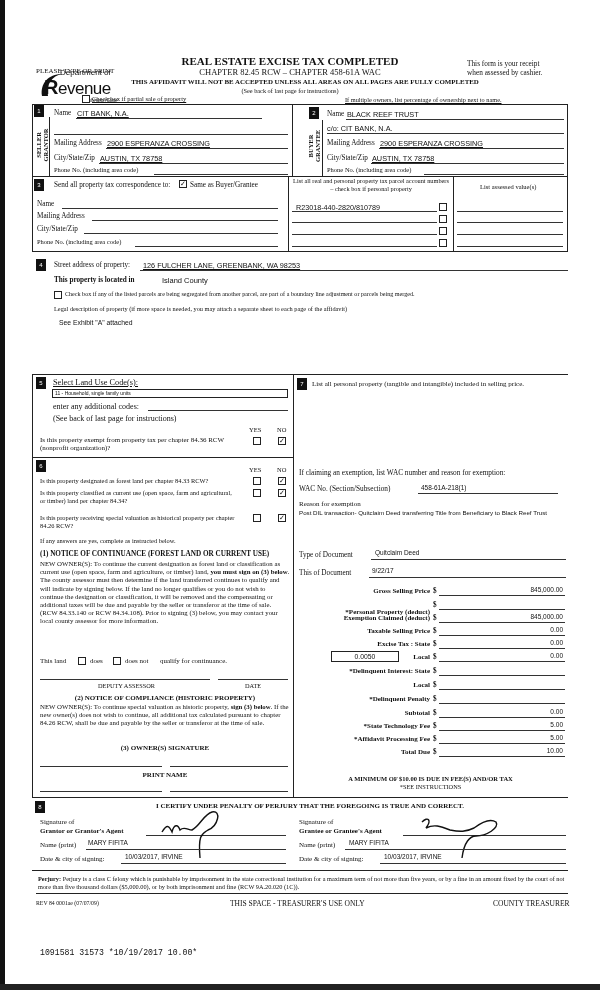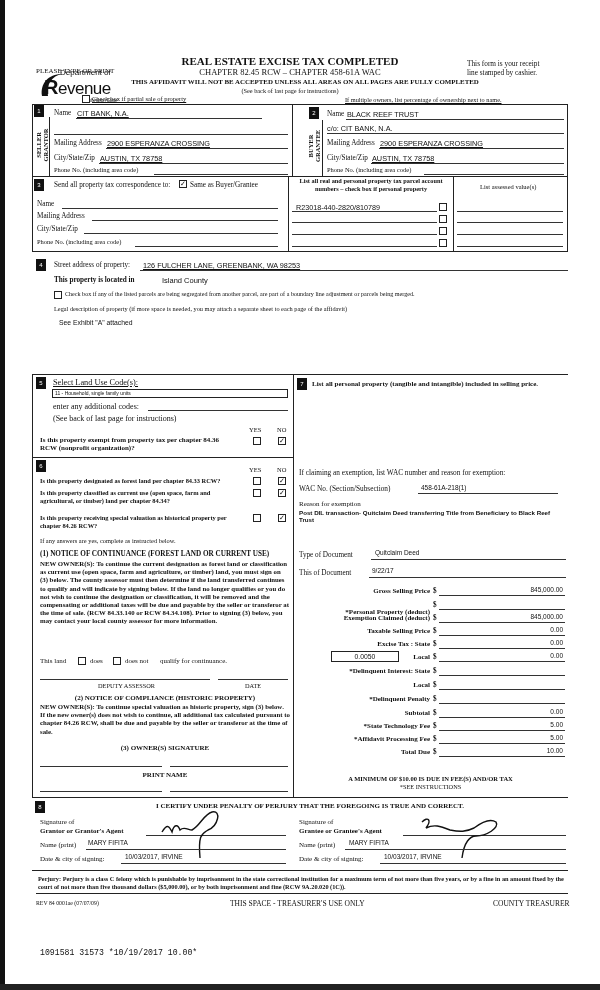--- a/index.html
+++ b/index.html
@@ -14,21 +14,21 @@
   .num { position: absolute; width: 10px; height: 12px; background: #111; color: #fff; font-size: 6px; text-align: center; line-height: 12px; font-family: "Liberation Sans", sans-serif; }
   .hline { position: absolute; height: 1px; background: #222; }
   .vline { position: absolute; width: 1px; background: #222; }
   .box { position: absolute; border: 1px solid #222; }
   .cb { position: absolute; width: 8px; height: 8px; border: 1px solid #222; background: #fff; font-size: 7px; line-height: 6px; text-align: center; font-family: "DejaVu Sans", sans-serif; }
   .lbl { position: absolute; white-space: nowrap; font-size: 7.2px; }
   .val { position: absolute; white-space: nowrap; font-family: "Liberation Sans", sans-serif; font-size: 7.3px; text-decoration: underline; }
   .fill { position: absolute; white-space: nowrap; font-family: "Liberation Sans", sans-serif; font-size: 7.2px; }
   .uline { position: absolute; height: 1px; background: #333; }
   .rot { position: absolute; transform: rotate(-90deg); transform-origin: left top; white-space: nowrap; font-size: 6.5px; line-height: 7px; text-align: center; }
-  .para { position: absolute; font-size: 6.9px; line-height: 8.3px; font-weight: bold; }
+  .para { position: absolute; font-size: 6.9px; line-height: 8.3px; }
   .right { text-align: right; }
   .center { text-align: center; }
 </style>
 </head>
 <body>
 
 <div class="leftbar"></div>
 
 <div class="abs" style="left:38px;top:26px;width:90px;height:42px;margin-top:40px;">
   <svg width="30" height="30" style="position:absolute;left:0;top:4px;" viewBox="0 0 30 30">
@@ -36,21 +36,21 @@
   </svg>
   <span class="abs sans" style="left:22px;top:2px;font-size:8px;">Department of</span>
   <span class="abs sans b" style="left:6px;top:10px;font-size:20px;">R</span>
   <span class="abs sans" style="left:20px;top:13px;font-size:17px;letter-spacing:-0.5px;">evenue</span>
   <span class="abs sans" style="left:44px;top:32px;font-size:4.5px;font-style:italic;">Washington State</span>
 </div>
 <div class="lbl" style="left:36px;top:67px;font-size:7px;">PLEASE TYPE OR PRINT</div>
 <div class="lbl b center" style="left:150px;top:55px;width:280px;font-size:11px;">REAL ESTATE EXCISE TAX COMPLETED</div>
 <div class="lbl center" style="left:150px;top:67px;width:280px;font-size:8.5px;">CHAPTER 82.45 RCW – CHAPTER 458-61A WAC</div>
 <div class="lbl" style="left:467px;top:59px;font-size:7.3px;">This form is your receipt</div>
-<div class="lbl" style="left:467px;top:68px;font-size:7.3px;">line stamped by cashier.</div>
+<div class="lbl" style="left:467px;top:68px;font-size:7.3px;">when assessed by cashier.</div>
 <div class="lbl b center" style="left:60px;top:78px;width:490px;font-size:6.9px;">THIS AFFIDAVIT WILL NOT BE ACCEPTED UNLESS ALL AREAS ON ALL PAGES ARE FULLY COMPLETED</div>
 <div class="lbl center" style="left:150px;top:87px;width:280px;font-size:6.3px;">(See back of last page for instructions)</div>
 <div class="cb" style="left:82px;top:95px;"></div>
 <div class="lbl" style="left:92px;top:95px;font-size:6.5px;text-decoration:underline;">Check box if partial sale of property</div>
 <div class="lbl" style="left:345px;top:96px;font-size:6.3px;text-decoration:underline;">If multiple owners, list percentage of ownership next to name.</div>
 
 <div class="box" style="left:32px;top:104px;width:536px;height:148px;"></div>
 <div class="vline" style="left:292px;top:104px;height:72px;"></div>
 <div class="hline" style="left:32px;top:176px;width:536px;"></div>
 

